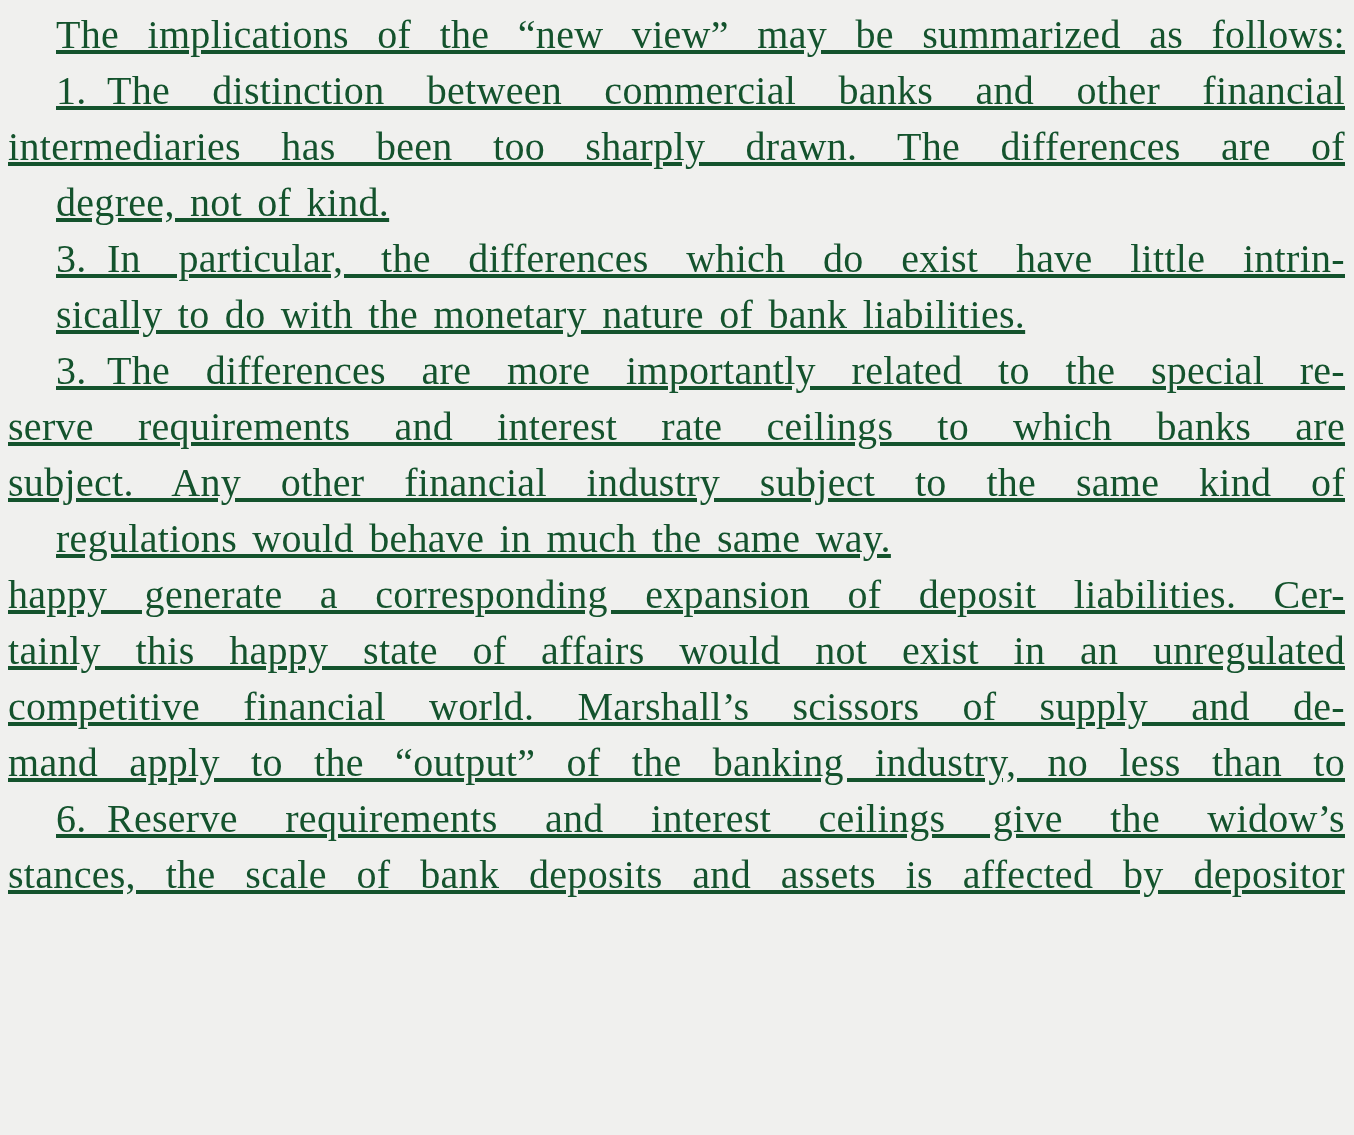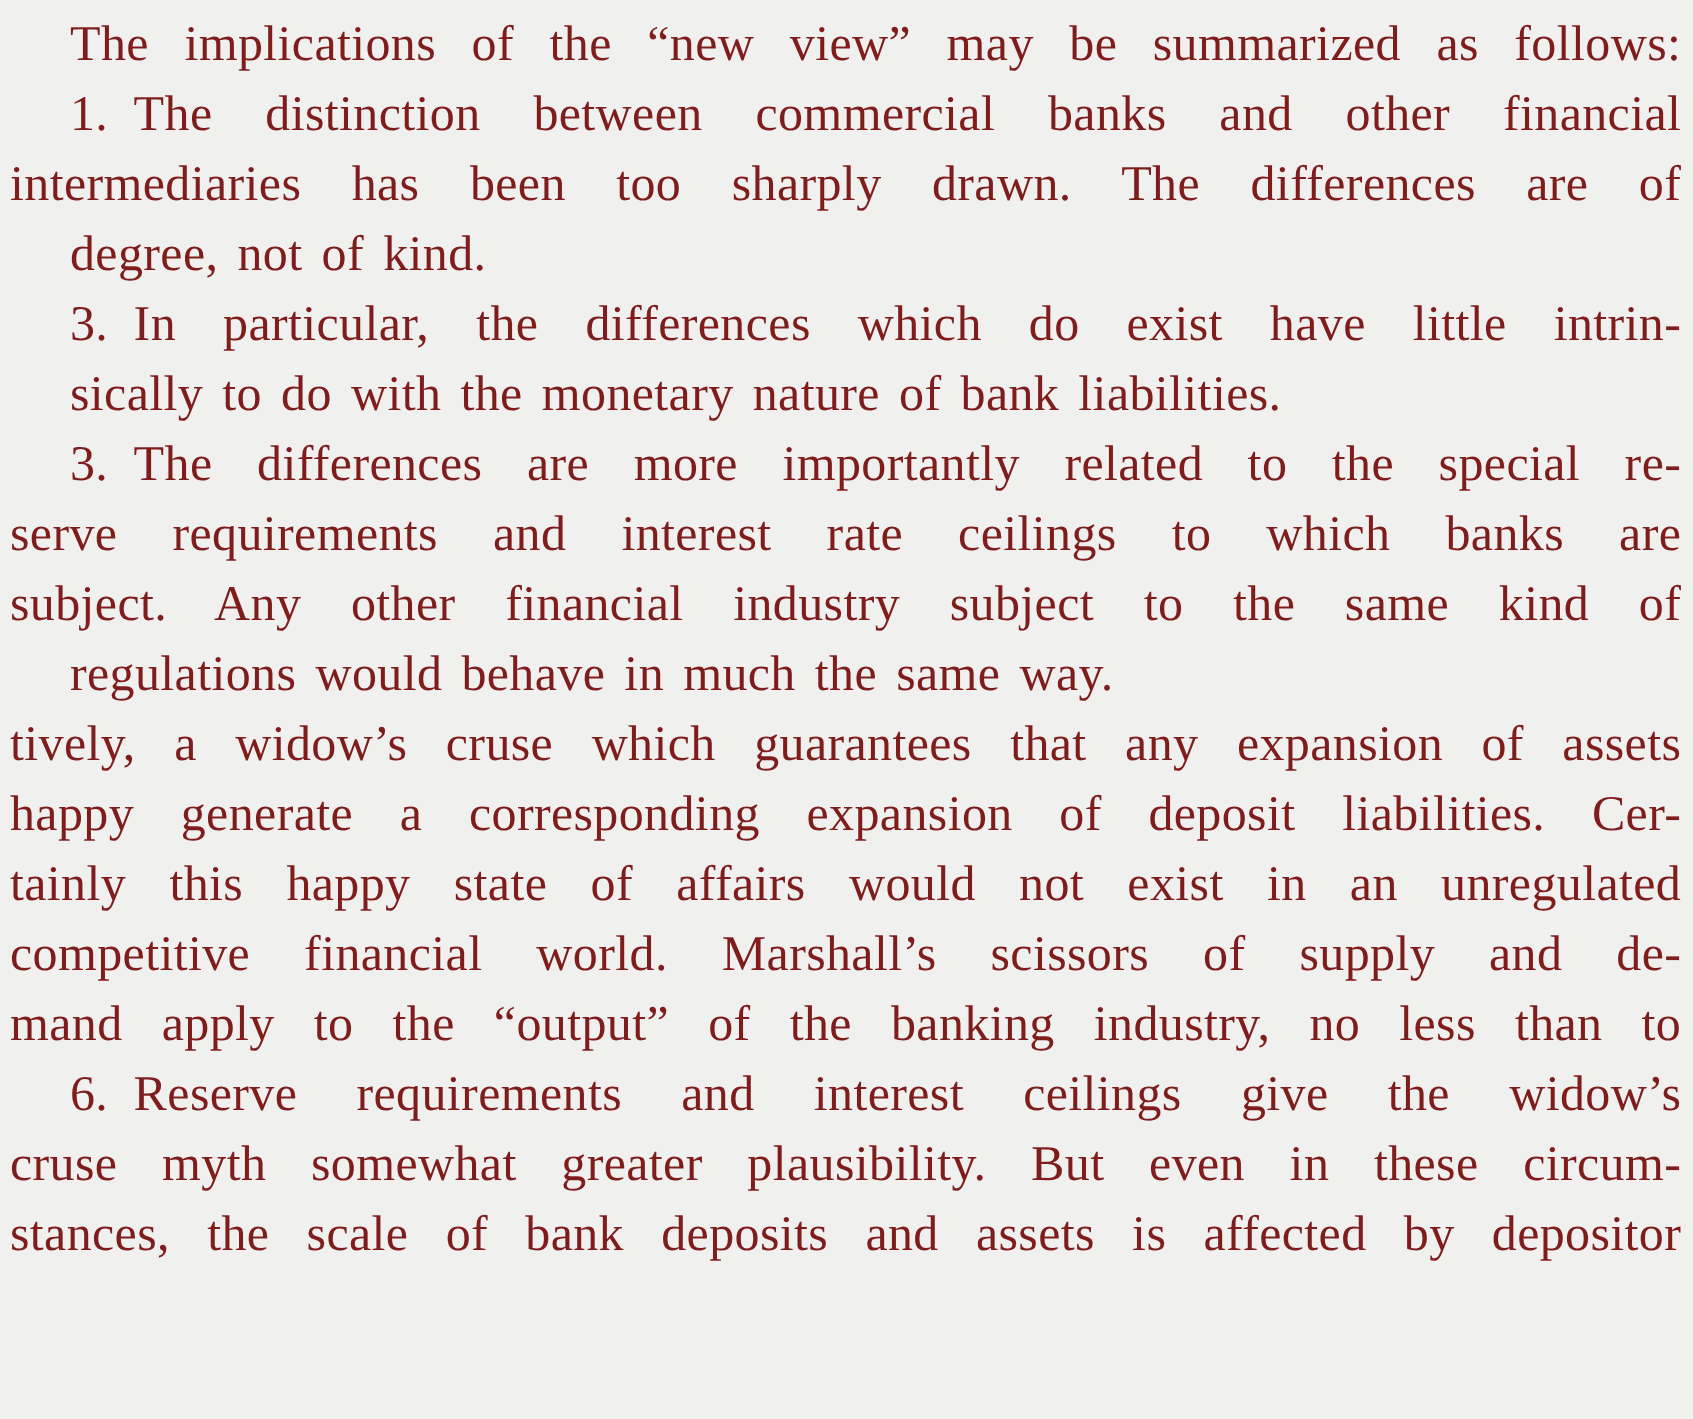--- a/index.html
+++ b/index.html
@@ -14,21 +14,22 @@
     position: relative;
   }
   .page {
     position: absolute;
     left: 8px;
     top: 7px;
     width: 1337px;
     font-family: "Liberation Serif", "DejaVu Serif", serif;
     font-size: 40px;
     line-height: 56px;
-    color: #7f1d1d;
+    color: #14532d;
+    text-decoration: underline;
     -webkit-font-smoothing: antialiased;
   }
   .line {
     width: 100%;
     text-align: justify;
     text-align-last: justify;
     letter-spacing: 0.3px;
     white-space: normal;
   }
   .line.indent {
@@ -48,21 +49,19 @@
   <div class="line indent">The implications of the “new view” may be summarized as follows:</div>
   <div class="line indent">1. The distinction between commercial banks and other financial</div>
   <div class="line">intermediaries has been too sharply drawn. The differences are of</div>
   <div class="line end">degree, not of kind.</div>
   <div class="line indent">3. In particular, the differences which do exist have little intrin-</div>
   <div class="line end">sically to do with the monetary nature of bank liabilities.</div>
   <div class="line indent">3. The differences are more importantly related to the special re-</div>
   <div class="line">serve requirements and interest rate ceilings to which banks are</div>
   <div class="line">subject. Any other financial industry subject to the same kind of</div>
   <div class="line end">regulations would behave in much the same way.</div>
-  <div class="line">tively, a widow’s cruse which guarantees that any expansion of assets</div>
   <div class="line">happy generate a corresponding expansion of deposit liabilities. Cer-</div>
   <div class="line">tainly this happy state of affairs would not exist in an unregulated</div>
   <div class="line">competitive financial world. Marshall’s scissors of supply and de-</div>
   <div class="line">mand apply to the “output” of the banking industry, no less than to</div>
   <div class="line indent">6. Reserve requirements and interest ceilings give the widow’s</div>
-  <div class="line">cruse myth somewhat greater plausibility. But even in these circum-</div>
   <div class="line">stances, the scale of bank deposits and assets is affected by depositor</div>
 </div>
 
 </body></html>

